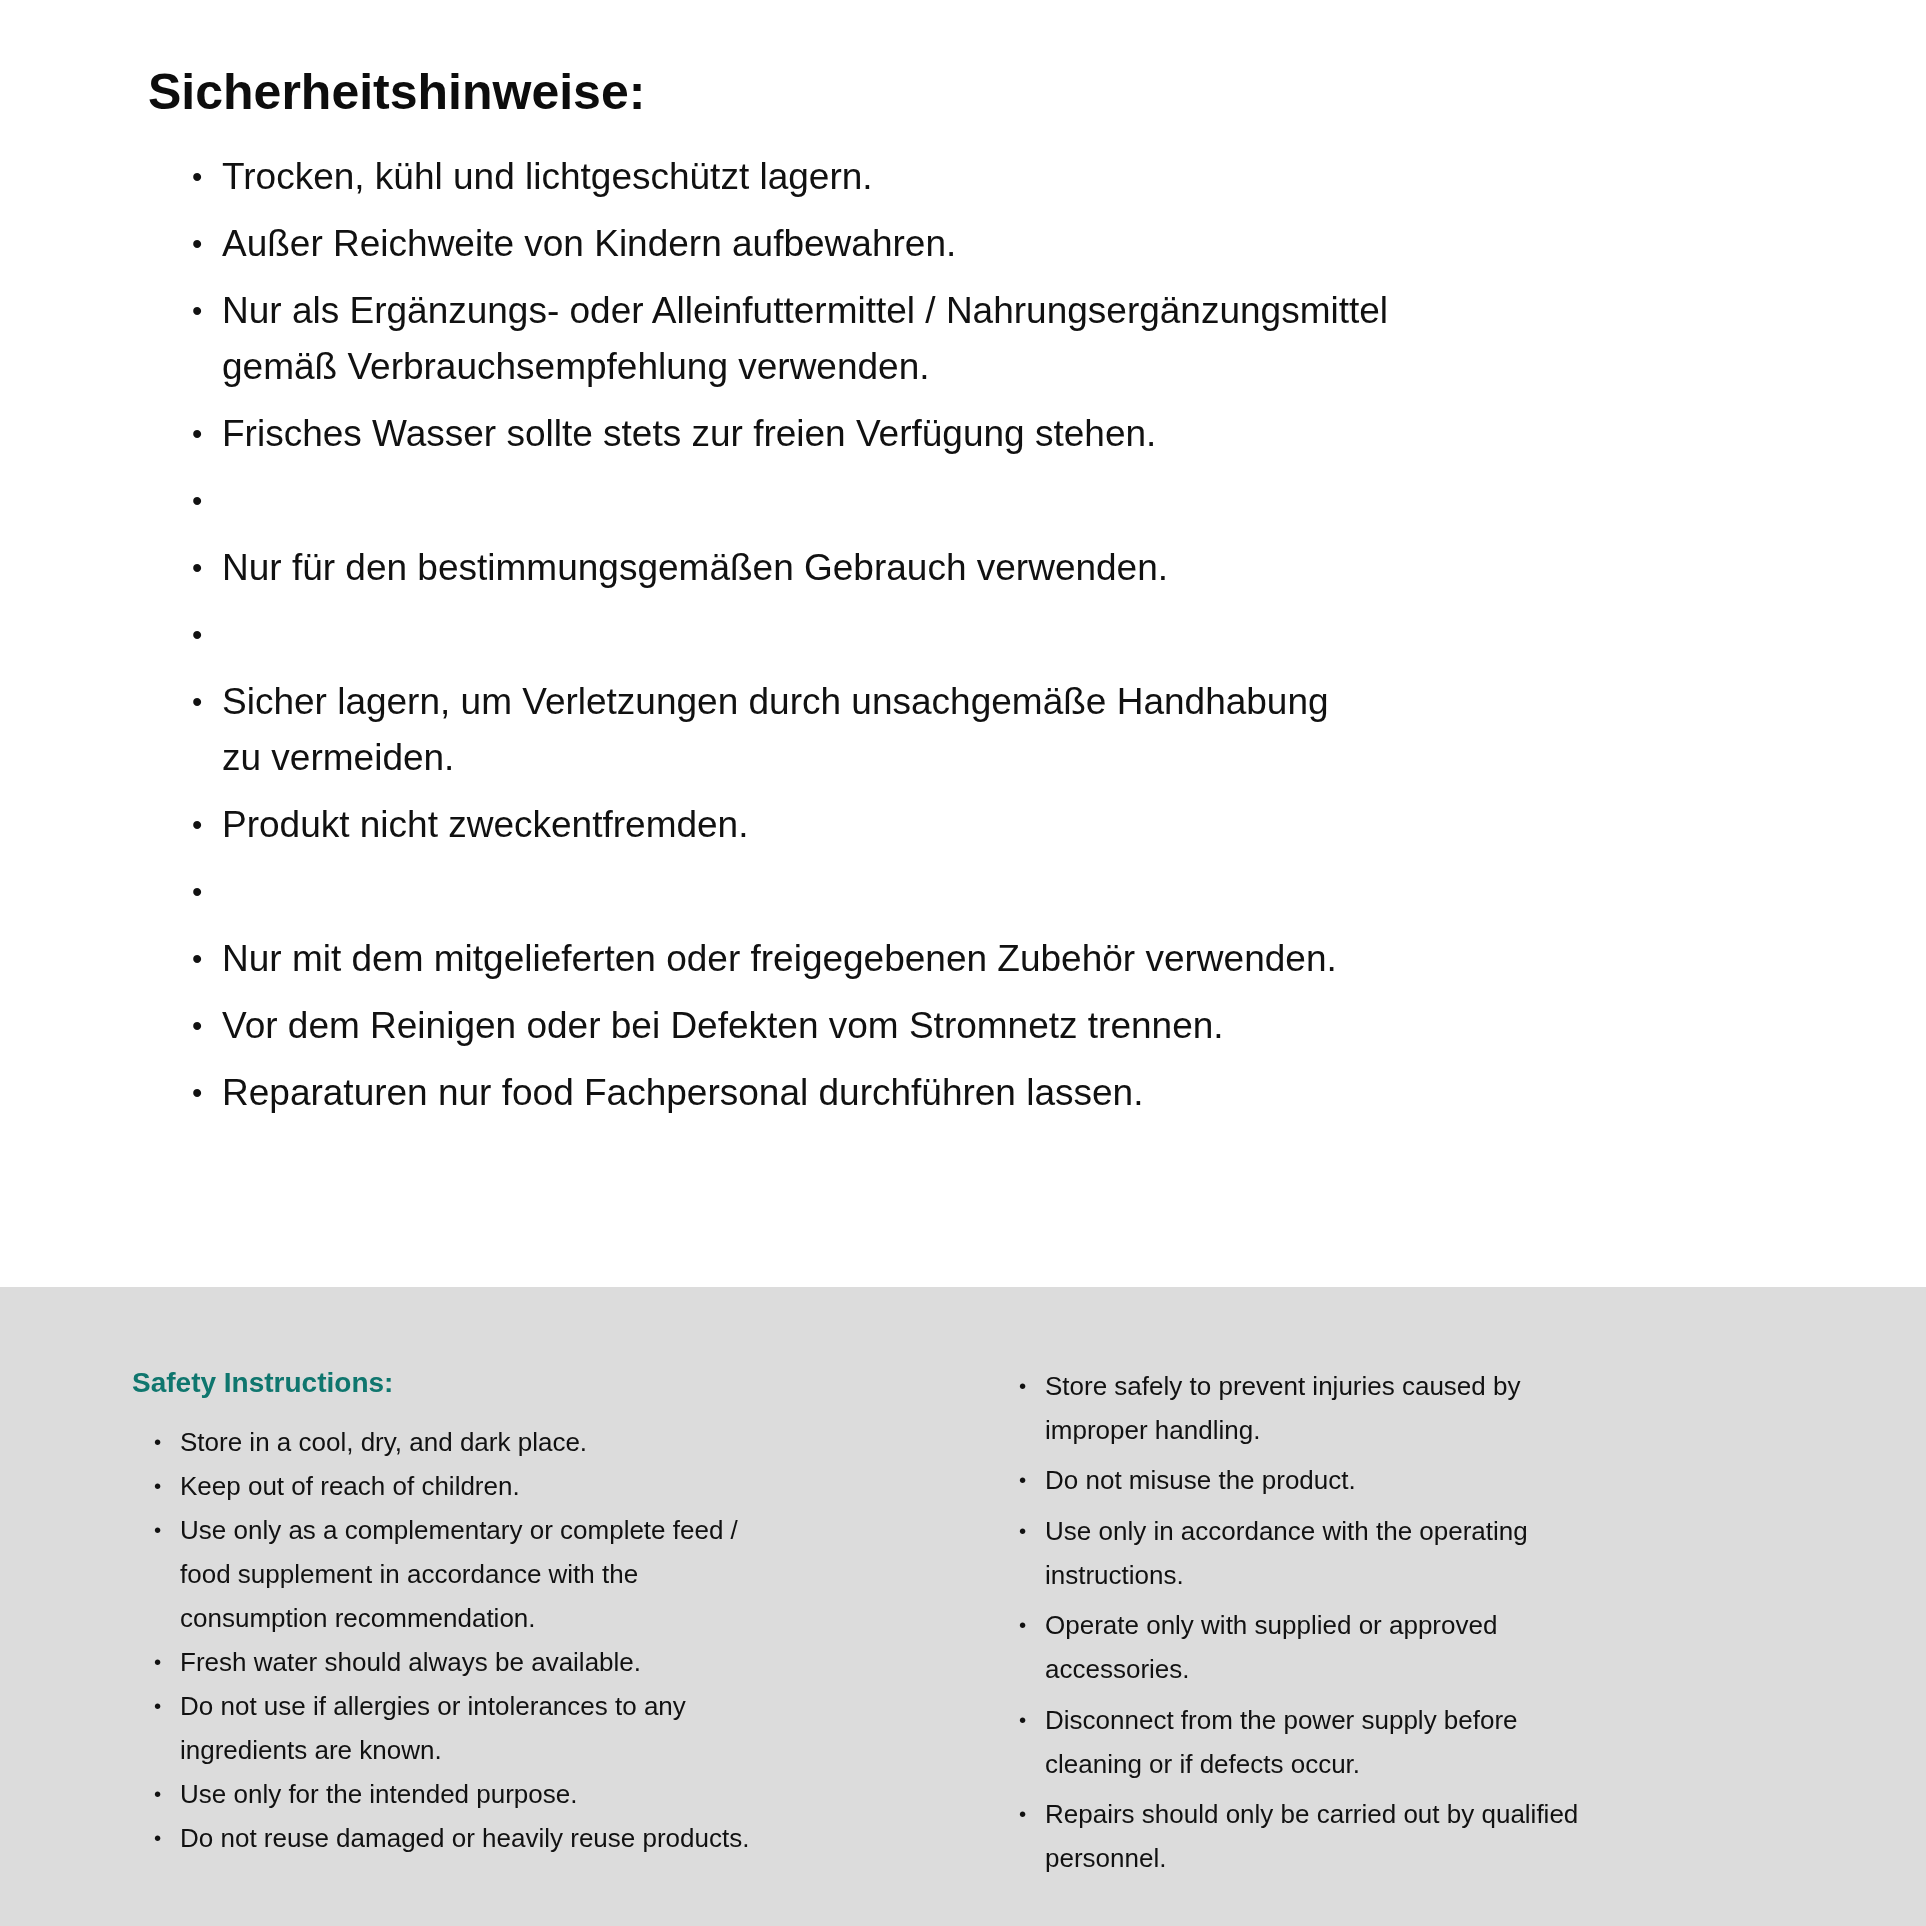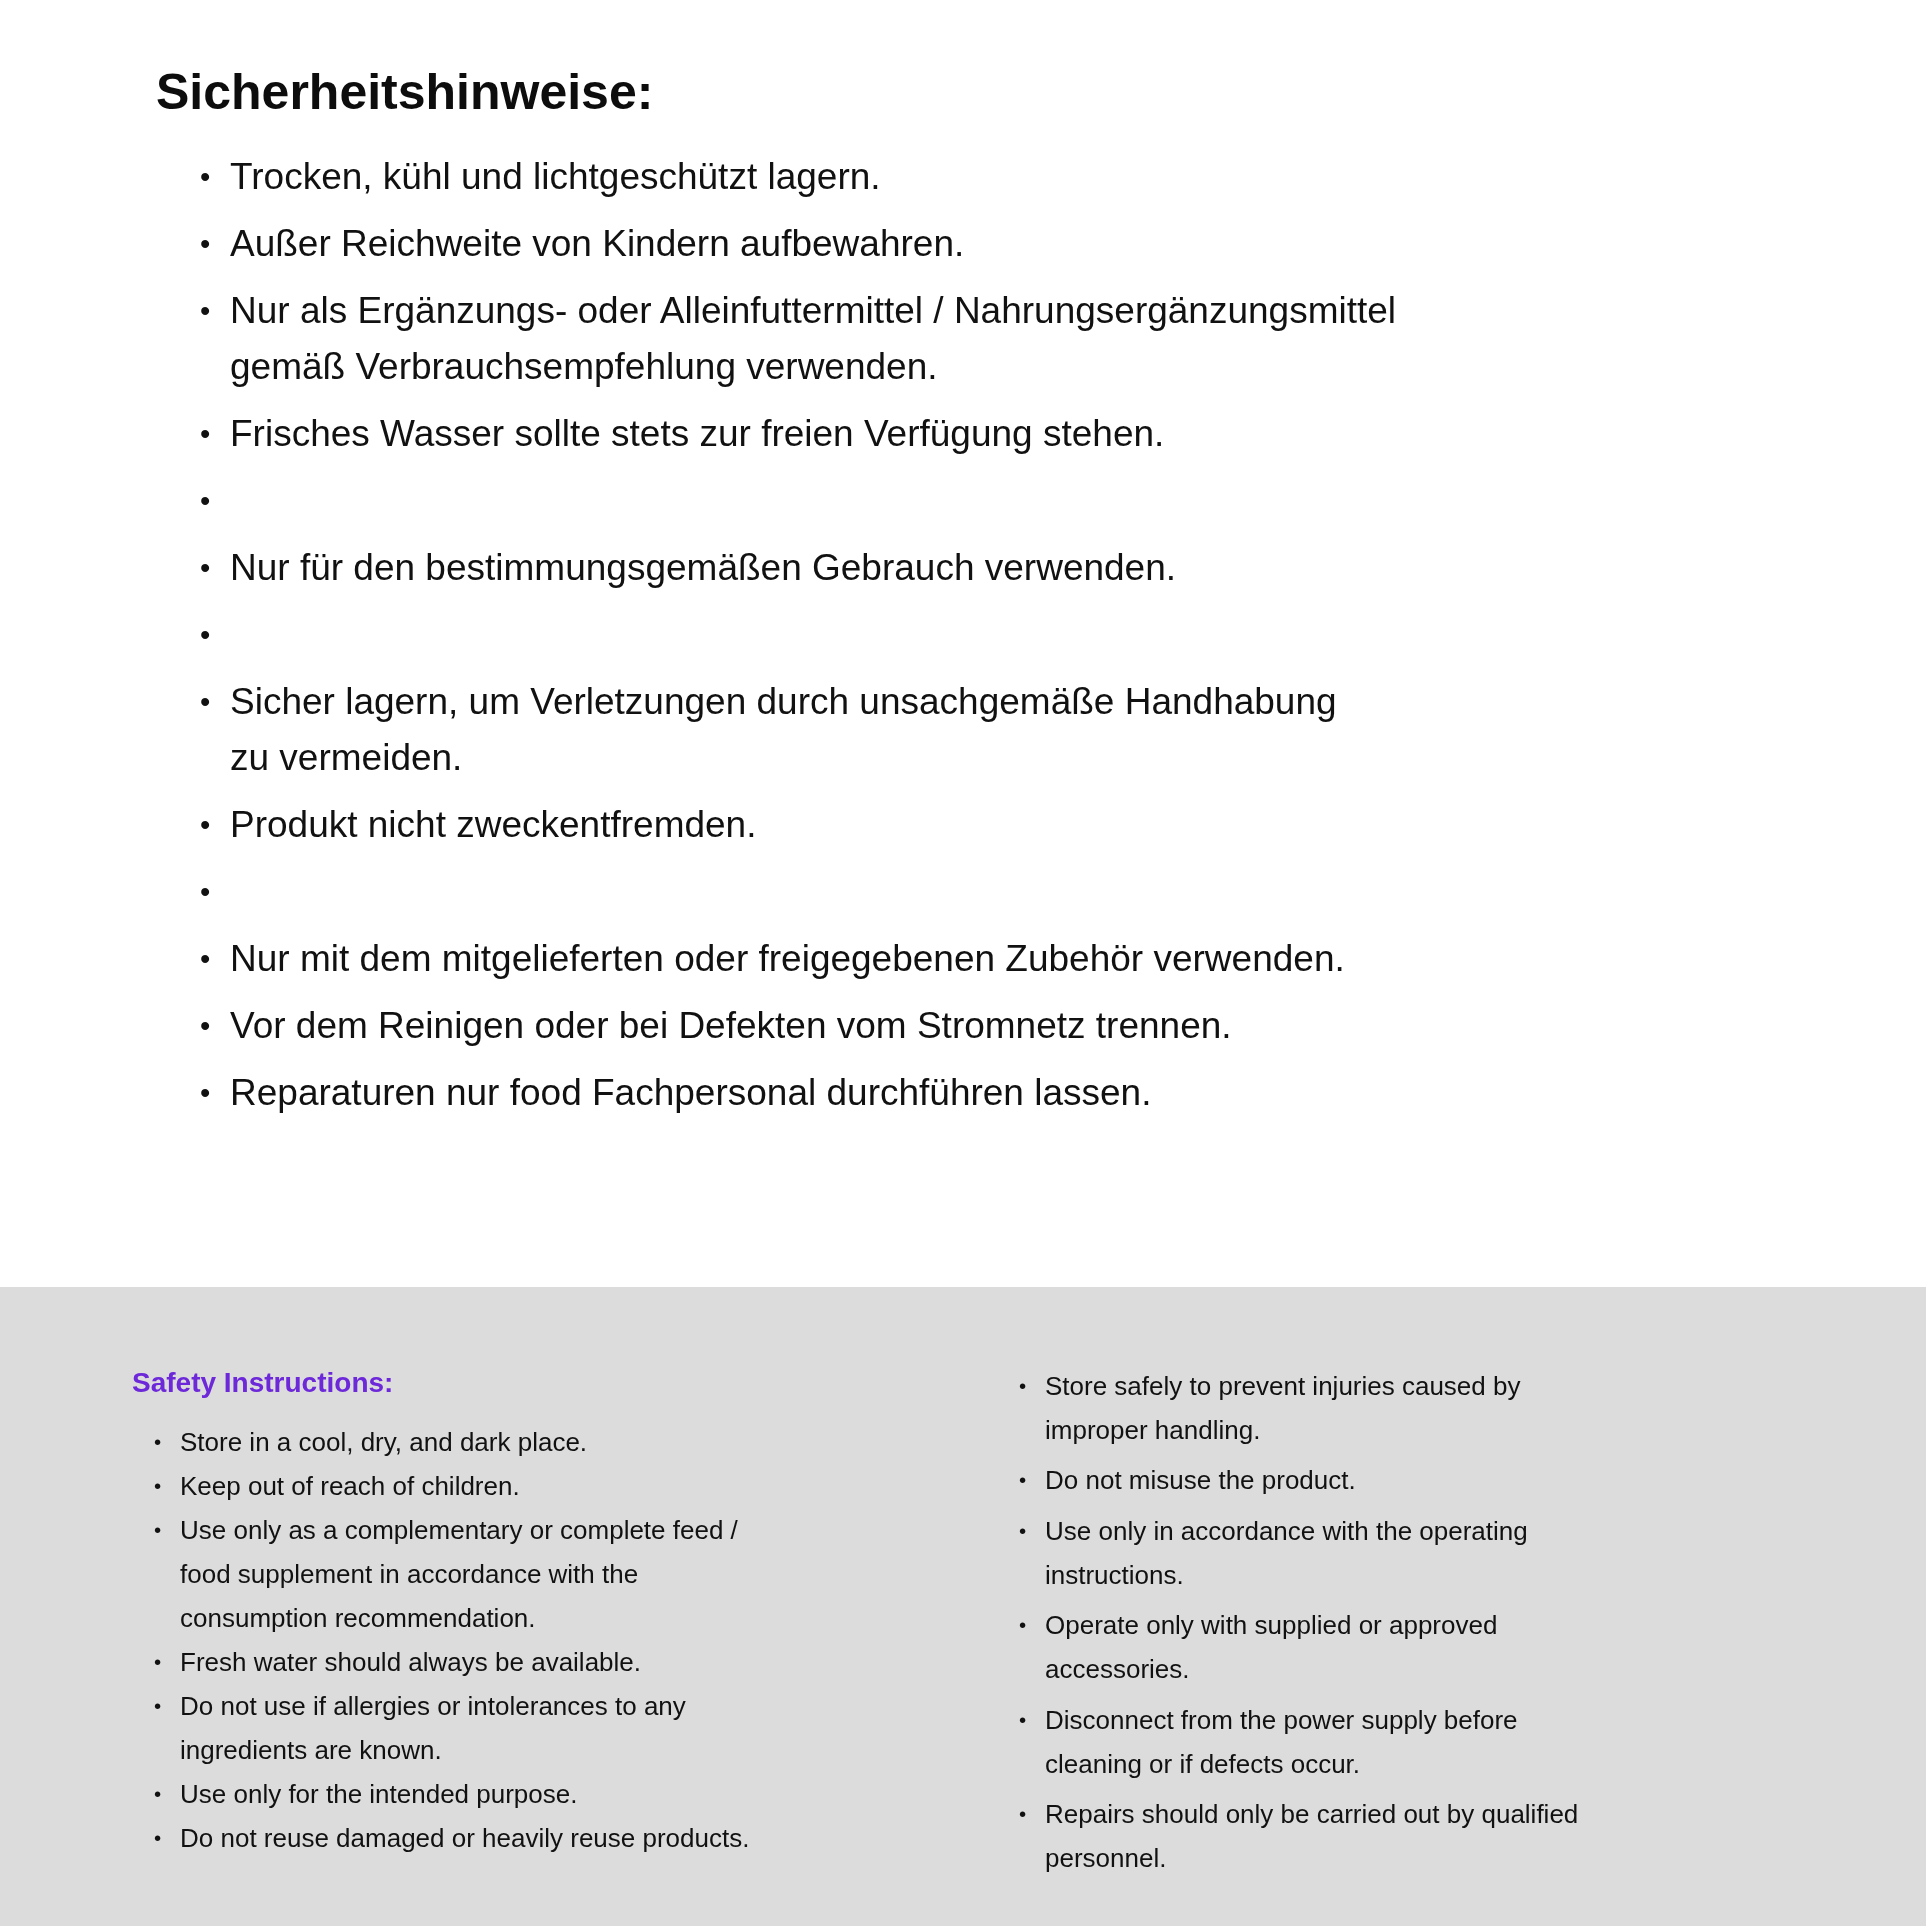--- a/index.html
+++ b/index.html
@@ -13,21 +13,21 @@
     background: #ffffff;
     font-family: "Liberation Sans", sans-serif;
     color: #111111;
     overflow: hidden;
   }
 
   
   .de-section {
     position: absolute;
     top: 62px;
-    left: 156px;
+    left: 148px;
     right: 58px;
   }
   .de-title {
     font-size: 50px;
     line-height: 60px;
     font-weight: 700;
     margin: 0 0 27px 0;
     color: #0d0d0d;
   }
   ul.bullet-list {
@@ -75,21 +75,21 @@
   }
   .en-col-right {
     flex: 1;
     min-width: 0;
   }
   .en-title {
     font-size: 28px;
     line-height: 37px;
     font-weight: 700;
     margin: 0 0 19px 0;
-    color: #6d28d9;
+    color: #0f766e;
   }
   .en-col-left ul.bullet-list {
     padding-left: 22px;
   }
   li.en-item {
     display: flex;
     align-items: flex-start;
     font-size: 26px;
     line-height: 44px;
     margin: 0;

